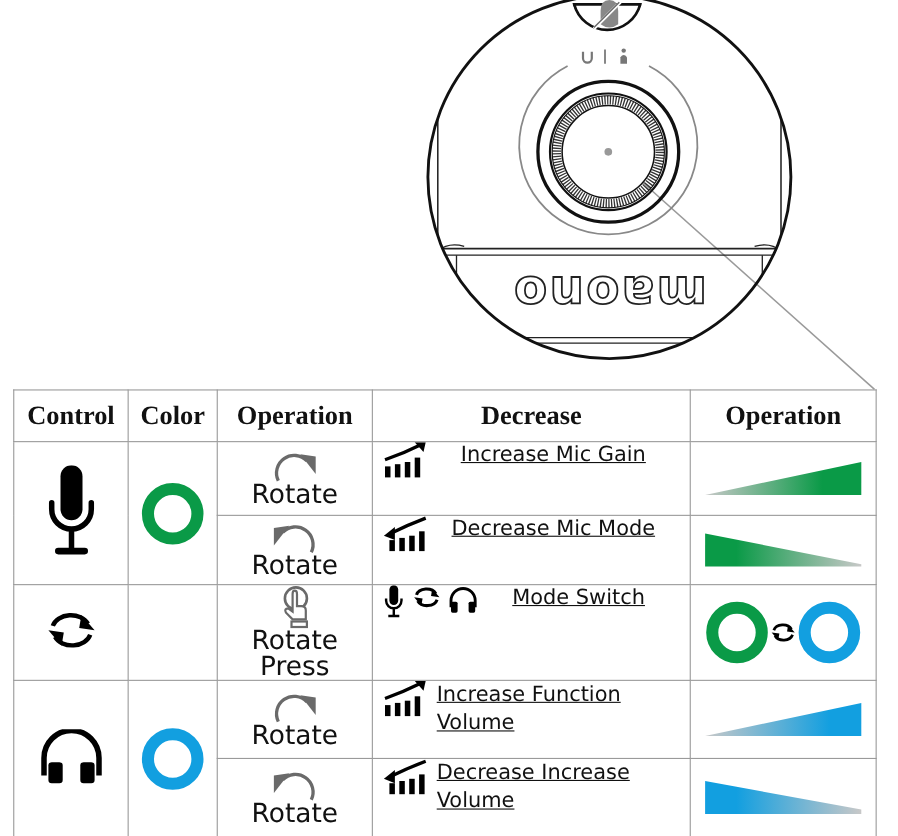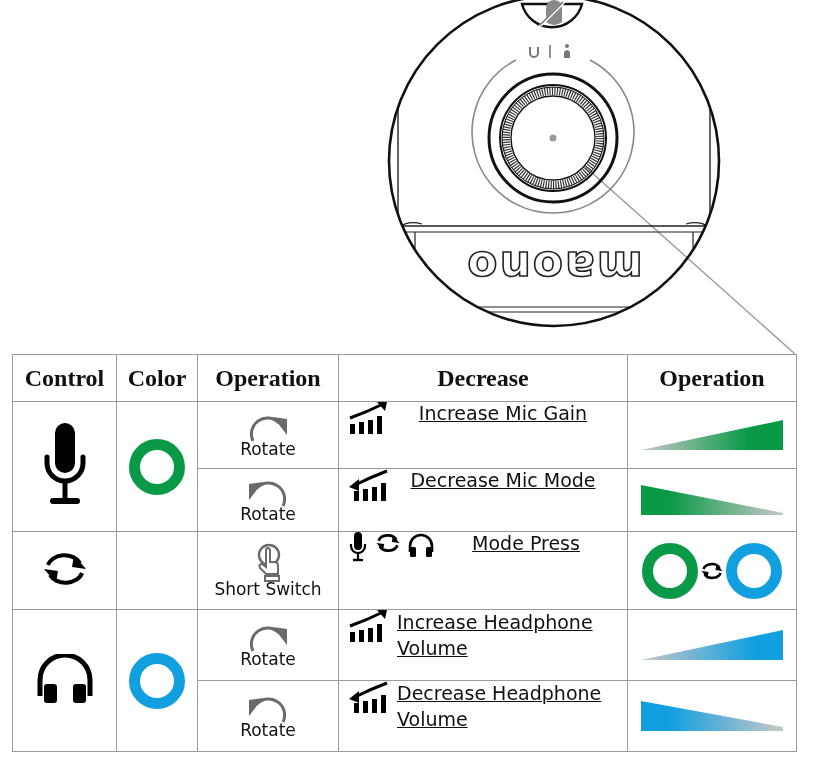--- a/index.html
+++ b/index.html
@@ -7,21 +7,21 @@
          font-family: "DejaVu Sans", "Liberation Sans", sans-serif; color: #111; }
   .device { position: absolute; left: 0; top: 0; width: 816px; height: 360px; }
   table.ctrl { position: absolute; left: 12px; top: 354px; border-collapse: collapse;
                table-layout: fixed; width: 784px; }
   table.ctrl td, table.ctrl th { border: 1.5px solid #9a9a9a; padding: 0; text-align: center;
                vertical-align: middle; }
   table.ctrl th { height: 46px; font-family: Liberation Serif, serif; font-weight: bold;
                font-size: 24px; color: #111; }
   .op { display: flex; flex-direction: column; align-items: center; justify-content: center;
         height: 100%; line-height: 1; }
-  .op span { font-size: 17px; color: #111; margin-top: -2px; }
+  .op span { font-size: 24px; color: #111; margin-top: -2px; }
   .fn { display: flex; height: 100%; padding-left: 10px; text-decoration: underline; }
   .fn .lbl { font-size: 19px; color: #111; flex: 1; text-align: center; padding-right: 10px; }
   .fn .lbl.left { text-align: left; padding-left: 8px; line-height: 1.35; }
   .ind { display: flex; align-items: center; justify-content: center; height: 100%; }
   .big-ring { width: 40px; height: 40px; border-radius: 50%; box-sizing: border-box;
               border: 11px solid #0a9a47; margin: 0 auto; }
   .big-ring.blue { border-color: #129fe0; }
   .mode-ring { width: 44px; height: 44px; border-radius: 50%; box-sizing: border-box;
                border: 11px solid #0a9a47; }
   .mode-ring.blue { border-color: #129fe0; }
@@ -207,21 +207,21 @@
         </svg>
       </td>
       <td></td>
       <td>
         <div class="op">
           <svg width="34" height="40" viewBox="0 0 34 40">
             <circle cx="18" cy="12" r="10" fill="none" stroke="#6a6a6a" stroke-width="2.4"></circle>
             <path d="M15 8 v16 l-4 -3 q-4 0 -2 4 l6 6 h12 v-8 q0 -4 -4 -4 h-4 v-11 q0 -3 -2 -3 q-2 0 -2 3 z" fill="#fff" stroke="#6a6a6a" stroke-width="2"></path>
             <rect x="14" y="33" width="14" height="5" fill="none" stroke="#6a6a6a" stroke-width="2"></rect>
           </svg>
-          <span>Short Switch</span>
+          <span>Rotate Press</span>
         </div>
       </td>
       <td>
         <div class="fn">
           <svg width="18" height="30" viewBox="0 0 18 30">
             <rect x="5" y="0" width="8" height="18" rx="4" fill="#000"></rect>
             <path d="M2 12 v2 a7 7 0 0 0 14 0 v-2" fill="none" stroke="#000" stroke-width="2.2"></path>
             <line x1="9" y1="21" x2="9" y2="27" stroke="#000" stroke-width="2.2"></line>
             <line x1="4" y1="28" x2="14" y2="28" stroke="#000" stroke-width="2.4"></line>
           </svg>
@@ -229,21 +229,21 @@
             <path d="M6 16 A17 13 0 0 1 38 14" fill="none" stroke="#000" stroke-width="5"></path>
             <polygon points="32,6 44,20 30,18" fill="#000"></polygon>
             <path d="M40 24 A17 13 0 0 1 8 26" fill="none" stroke="#000" stroke-width="5"></path>
             <polygon points="14,34 2,20 16,22" fill="#000"></polygon>
           </svg>
           <svg width="28" height="26" viewBox="0 0 28 26" style="margin-left:6px">
             <path d="M3 20 v-6 a11 11 0 0 1 22 0 v6" fill="none" stroke="#000" stroke-width="2.6"></path>
             <rect x="3" y="15" width="6" height="10" rx="1.5" fill="#000"></rect>
             <rect x="19" y="15" width="6" height="10" rx="1.5" fill="#000"></rect>
           </svg>
-          <span class="lbl">Mode Press</span>
+          <span class="lbl">Mode Switch</span>
         </div>
       </td>
       <td>
         <div class="ind">
           <div class="mode-ring" style="width:56px;height:56px;border-width:11px;"></div>
           <svg width="24" height="20" viewBox="0 0 46 40" style="margin:0 2px">
             <path d="M6 16 A17 13 0 0 1 38 14" fill="none" stroke="#000" stroke-width="5"></path>
             <polygon points="32,6 44,20 30,18" fill="#000"></polygon>
             <path d="M40 24 A17 13 0 0 1 8 26" fill="none" stroke="#000" stroke-width="5"></path>
             <polygon points="14,34 2,20 16,22" fill="#000"></polygon>
@@ -276,21 +276,21 @@
       <td>
         <div class="fn">
           <svg width="40" height="34" viewBox="0 0 40 34">
             <rect x="1" y="22" width="5" height="10" fill="#000"></rect>
               <rect x="10" y="20" width="5" height="12" fill="#000"></rect>
             <rect x="19" y="18" width="5" height="14" fill="#000"></rect>
               <rect x="28" y="14" width="5" height="18" fill="#000"></rect>
             <path d="M1 16 Q18 10 34 2" fill="none" stroke="#000" stroke-width="3"></path>
             <polygon points="28,0 38,0 36,9" fill="#000"></polygon>
           </svg>
-          <span class="lbl left"><span>Increase Headphone</span><br><span>Volume</span></span>
+          <span class="lbl left"><span>Increase Function</span><br><span>Volume</span></span>
         </div>
       </td>
       <td>
         <div class="ind">
           <svg width="146" height="34" viewBox="0 0 146 34">
             <defs>
                 <linearGradient id="bu" x1="0" x2="1">
                   <stop offset="0" stop-color="#c8c8c8"></stop>
                   <stop offset="0.8" stop-color="#129fe0"></stop>
                 </linearGradient>
@@ -314,21 +314,21 @@
       <td>
         <div class="fn">
           <svg width="40" height="34" viewBox="0 0 40 34">
             <rect x="5" y="22" width="5" height="10" fill="#000"></rect>
               <rect x="14" y="20" width="5" height="12" fill="#000"></rect>
             <rect x="23" y="18" width="5" height="14" fill="#000"></rect>
               <rect x="32" y="14" width="5" height="18" fill="#000"></rect>
             <path d="M38 2 Q22 8 6 16" fill="none" stroke="#000" stroke-width="3"></path>
             <polygon points="0,18 10,10 10,22" fill="#000"></polygon>
           </svg>
-          <span class="lbl left"><span>Decrease Headphone</span><br><span>Volume</span></span>
+          <span class="lbl left"><span>Decrease Increase</span><br><span>Volume</span></span>
         </div>
       </td>
       <td>
         <div class="ind">
           <svg width="146" height="34" viewBox="0 0 146 34">
             <defs>
                 <linearGradient id="bd" x1="0" x2="1">
                   <stop offset="0.2" stop-color="#129fe0"></stop>
                   <stop offset="1" stop-color="#c8c8c8"></stop>
                 </linearGradient>

